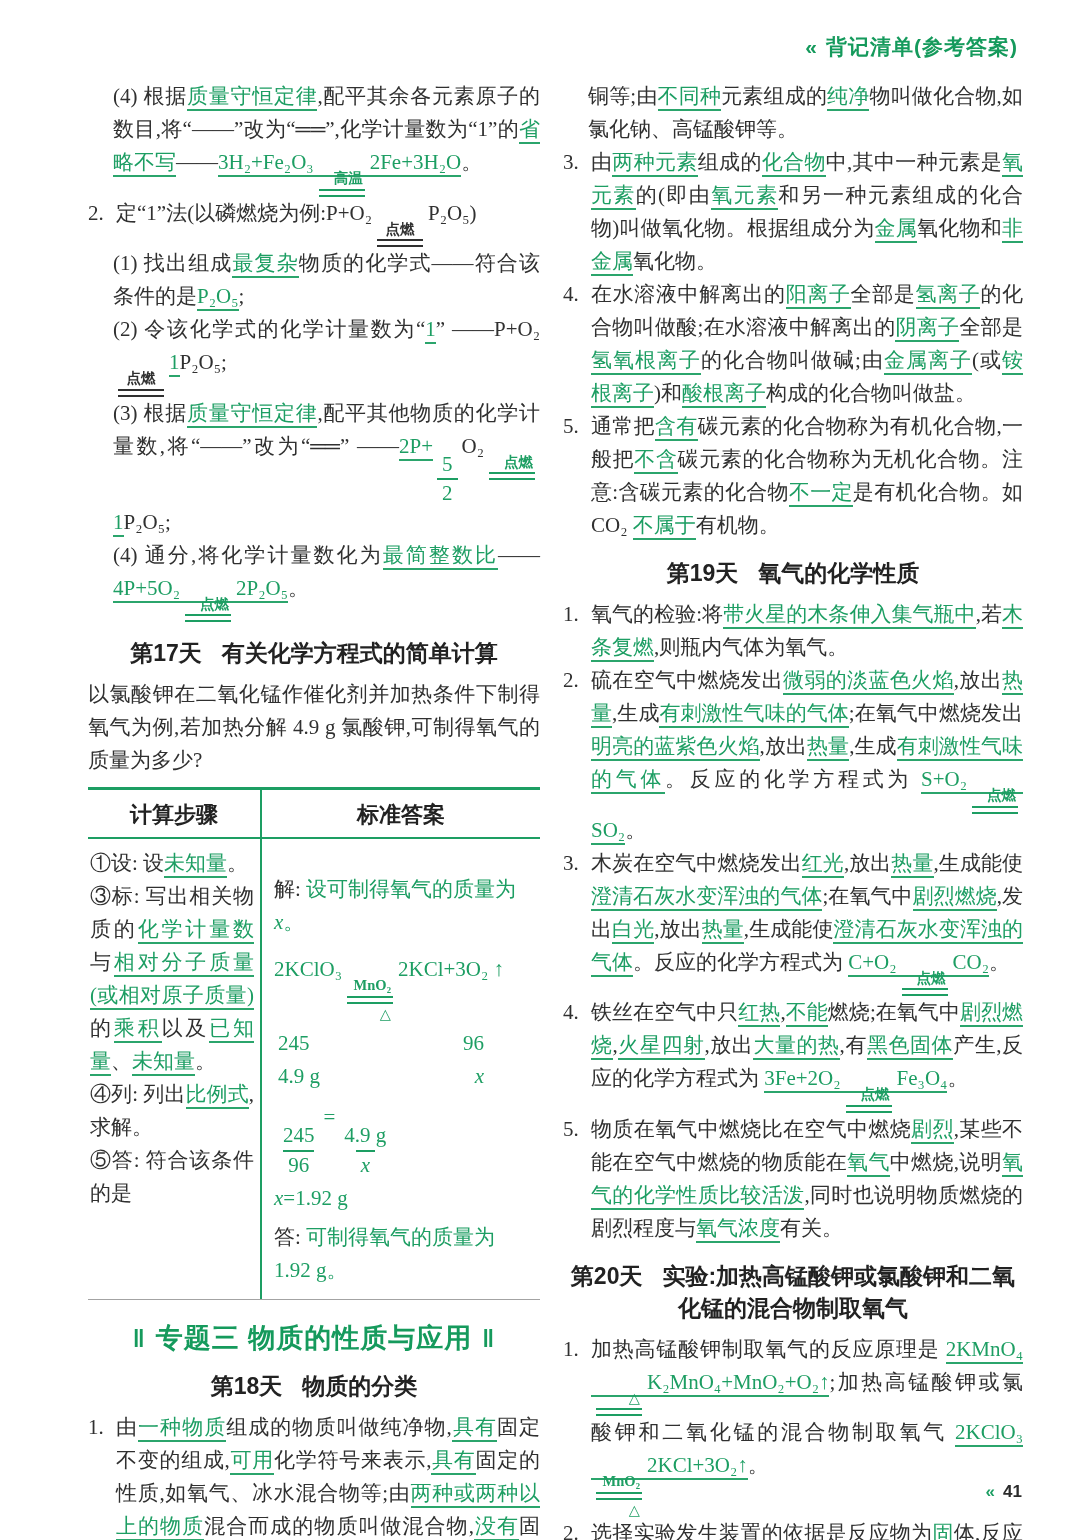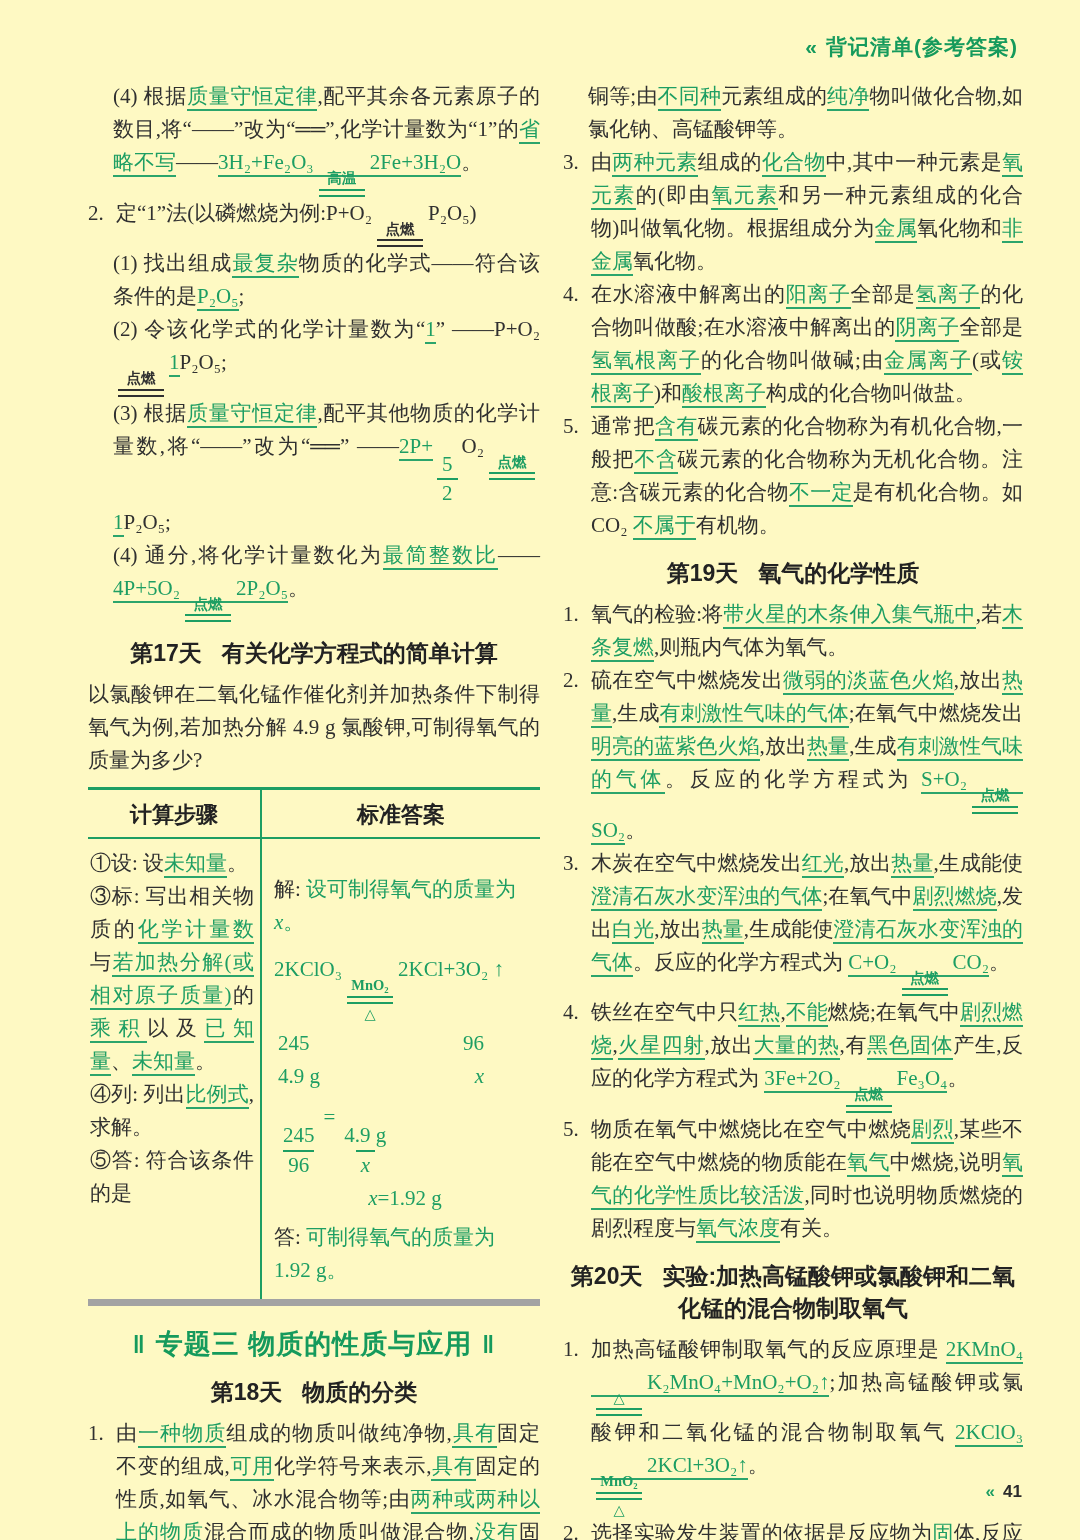--- a/index.html
+++ b/index.html
@@ -4,21 +4,21 @@
 <style>
   :root{
     --green:#1d9e63;
     --green-ul:#2aa express06a;
   }
   html,body{margin:0;padding:0;}
   body{background:#e9e9e7;}
   .page{
     position:relative;
     width:1080px;height:1540px;
-    background:#fef9c3;
+    background:#ffffff;
     overflow:hidden;
     font-family:"Liberation Serif","DejaVu Serif",serif;
     color:#303030;
     font-size:21px;
     line-height:33px;
   }
   .hdr{
     position:absolute;top:30px;right:62px;
     font-family:"Liberation Sans","DejaVu Sans",sans-serif;
     font-weight:bold;font-size:21px;color:#159a5c;
@@ -44,21 +44,21 @@
   .it{font-style:italic;}
   .stack{
     display:inline-flex;flex-direction:column;align-items:center;
     vertical-align:-14px;margin:0 5px;line-height:1;
   }
   .stack .top,.stack .bot{font-size:14.5px;font-weight:bold;padding:0 2px;}
   .stack .top{padding-bottom:3px;}
   .stack .bot{padding-top:3px;}
   .stack .bar{align-self:stretch;height:4px;min-width:46px;
     border-top:2px solid currentColor;border-bottom:2px solid currentColor;}
-  .c-g{color:var(--green);}
+  .c-g{color:var(--green);align-items:flex-end;}
   .c-d{color:#303030;}
   .frac{
     display:inline-flex;flex-direction:column;align-items:center;
     vertical-align:-18px;margin:0 4px;line-height:1.2;color:var(--green);
   }
   .frac .nm{padding:0 5px 1px;}
   .frac .dn{border-top:2px solid currentColor;padding:1px 5px 0;}
   .h{
     text-align:center;font-family:"Liberation Sans","DejaVu Sans",sans-serif;
     font-weight:bold;font-size:23px;color:#222;
@@ -67,37 +67,37 @@
   .h .day{margin-right:20px;}
   .topic{
     text-align:center;font-family:"Liberation Sans","DejaVu Sans",sans-serif;
     font-weight:bold;font-size:27px;color:#159a5c;
     margin:22px 0 14px;letter-spacing:1px;
   }
   .topic .tmark{margin:0 10px;font-size:24px;}
   .tbl{
     margin:10px 0 14px;
     display:grid;grid-template-columns:174px 1fr;
-    border-top:3px solid #1d9e63;border-bottom:7px solid #a3a3a3;
+    border-top:3px solid #1d9e63;border-bottom:1px solid #a3a3a3;
   }
   .tbl .hd{
     font-family:"Liberation Sans","DejaVu Sans",sans-serif;
     font-weight:bold;font-size:22px;text-align:center;
     padding:8px 0 6px;border-bottom:2px solid #1d9e63;color:#222;
   }
   .tbl .bl{border-right:2px solid #1d9e63;}
   .tbl .cl{padding:8px 6px 12px 2px;border-right:2px solid #1d9e63;}
   .tbl .cr{padding:8px 4px 12px 12px;}
   .step{text-align:justify;}
   .solve{margin-top:26px;}
   .eq{margin:14px 0 6px;color:var(--green);}
   .mrow{display:flex;justify-content:space-between;color:var(--green);
     padding:0 52px 0 4px;}
   .prop{margin:8px 0 4px;color:var(--green);}
-  .res{color:var(--green);margin:2px 0 6px;text-align:center;}
+  .res{color:var(--green);margin:2px 0 6px;}
 </style>
 </head>
 <body>
 
 <div class="page">
   <div class="hdr">
     <span class="mark">«</span><span>背记清单(参考答案)</span>
   </div>
 
   <div class="col col-l">
@@ -125,21 +125,21 @@
             <span class="top">点燃</span>
             <span class="bar"></span>
           </span><span>2P₂O₅</span></span><span class="t-d">。</span></div>
       <div class="h"><span class="day">第17天</span><span>有关化学方程式的简单计算</span></div>
       <div class="p" style="padding-left: 0px;"><span class="t-d">以氯酸钾在二氧化锰作催化剂并加热条件下制得氧气为例,若加热分解 4.9 g 氯酸钾,可制得氧气的质量为多少?</span></div>
       <div class="tbl">
         <div class="hd bl">计算步骤</div>
         <div class="hd">标准答案</div>
         <div class="cl">
           <div class="step"><span class="t-d">①设: 设</span><span class="t-g u">未知量</span><span class="t-d">。</span></div>
-          <div class="step"><span class="t-d">③标: 写出相关物质的</span><span class="t-g u">化学计量数</span><span class="t-d">与</span><span class="t-g u">若加热分解(或相对原子质量)</span><span class="t-d">的</span><span class="t-g u">乘积</span><span class="t-d">以及</span><span class="t-g u">已知量</span><span class="t-d">、</span><span class="t-g u">未知量</span><span class="t-d">。</span></div>
+          <div class="step"><span class="t-d">③标: 写出相关物质的</span><span class="t-g u">化学计量数</span><span class="t-d">与</span><span class="t-g u">相对分子质量(或相对原子质量)</span><span class="t-d">的</span><span class="t-g u">乘积</span><span class="t-d">以及</span><span class="t-g u">已知量</span><span class="t-d">、</span><span class="t-g u">未知量</span><span class="t-d">。</span></div>
           <div class="step"><span class="t-d">④列: 列出</span><span class="t-g u">比例式</span><span class="t-d">,求解。</span></div>
           <div class="step"><span class="t-d">⑤答: 符合该条件的是</span></div>
         </div>
         <div class="cr">
           <div class="solve"><span class="t-d">解: </span><span class="t-g">设可制得氧气的质量为 </span><span class="t-g it">x</span><span class="t-g">。</span></div>
           <div class="eq"><span class="t-g">2KClO₃</span><span class="stack c-g">
               <span class="top">MnO₂</span>
               <span class="bar"></span>
               <span class="bot">△</span>
             </span><span class="t-g">2KCl+3O₂ ↑</span></div>

